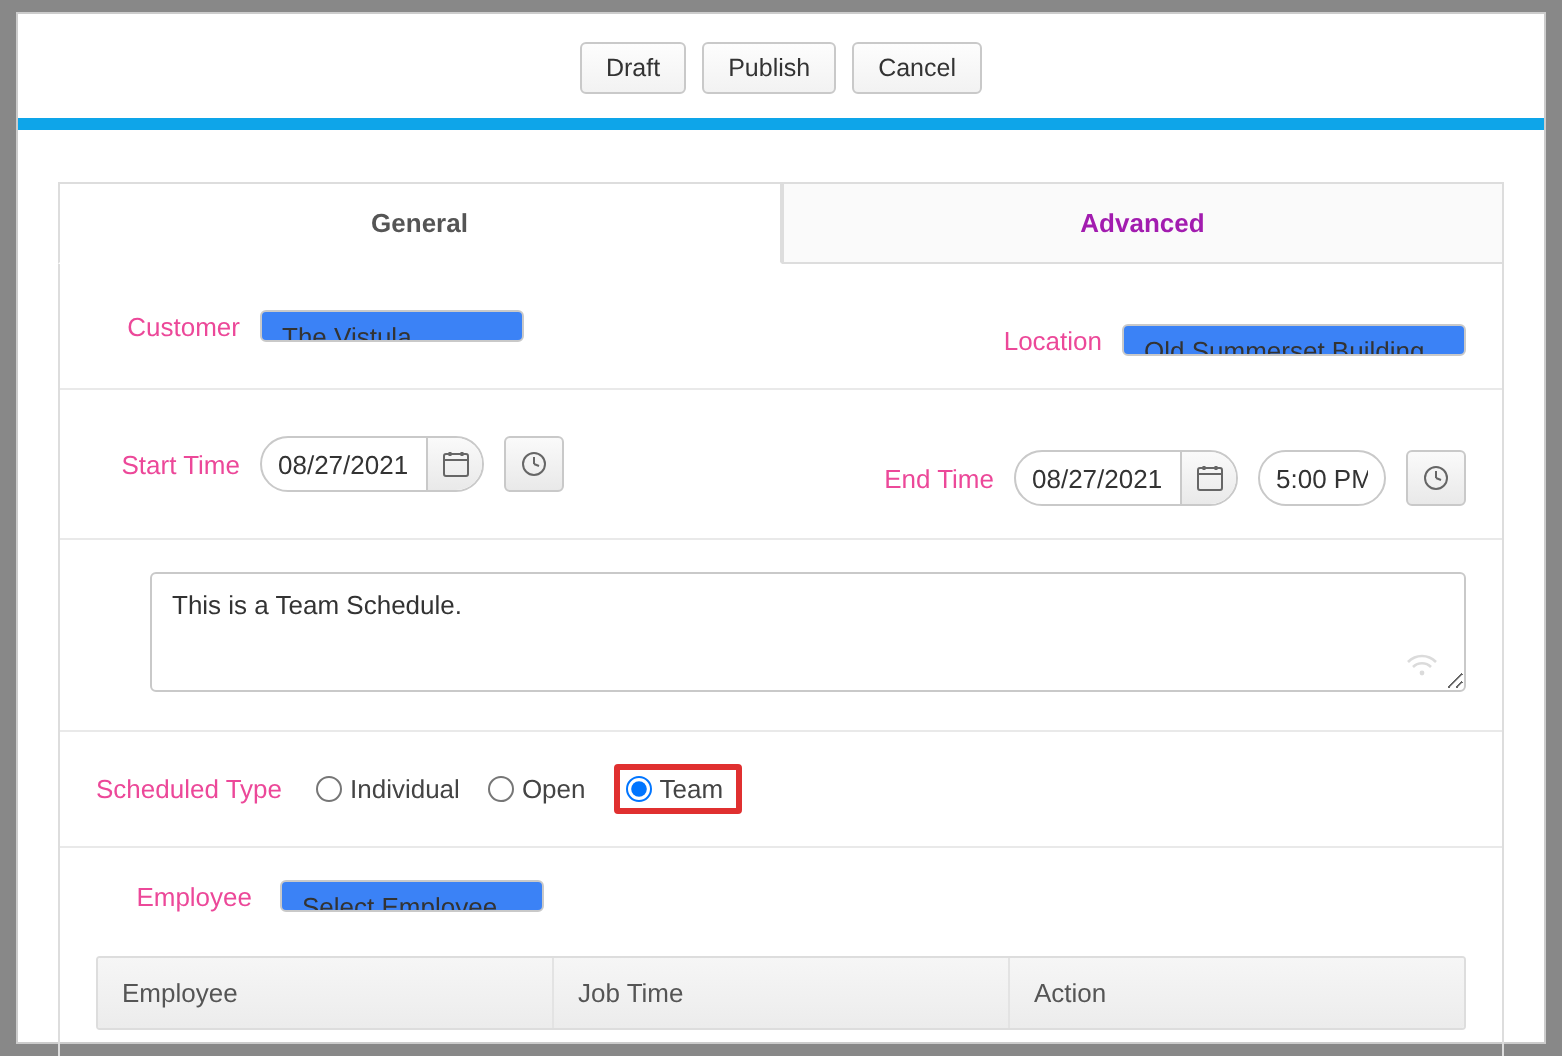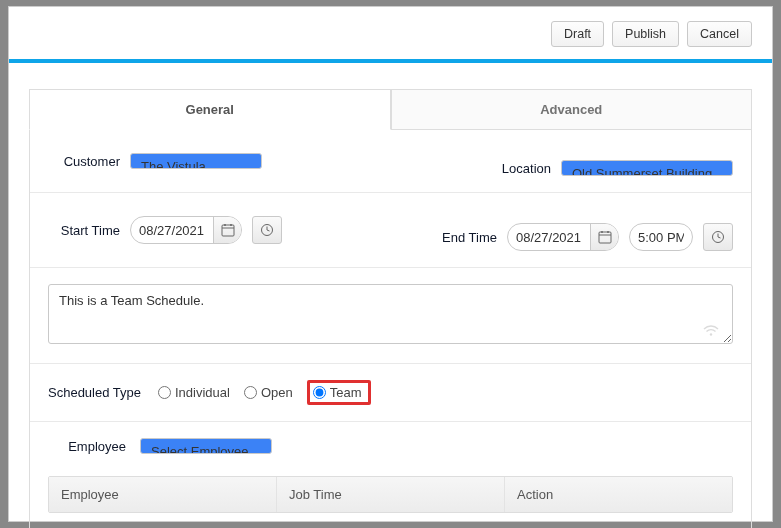--- a/index.html
+++ b/index.html
@@ -15,24 +15,24 @@
     position: relative;
   }
   .modal {
     position: absolute;
     left: 8px; top: 6px; right: 8px; bottom: 6px;
     background: #fff;
     border: 1px solid #ccc;
   }
   .header-actions {
     display: flex;
-    justify-content: flex-end;
+    justify-content: center;
     gap: 8px;
     padding: 14px 20px 12px 20px;
-    border-bottom: 4px solid #0ea5e9;
+    border-bottom: 6px solid #0ea5e9;
   }
   .btn {
     background: linear-gradient(#fdfdfd, #f2f2f2);
     border: 1px solid #c9c9c9;
     border-radius: 3px;
     padding: 5px 12px;
     font-size: 12.5px;
     color: #333;
     cursor: pointer;
   }
@@ -52,38 +52,38 @@
     background: #fafafa;
   }
   .tab.active {
     background: #fff;
     border-bottom: 1px solid #fff;
     position: relative;
     z-index: 2;
   }
   .tab.inactive {
     border-bottom: 1px solid #ddd;
-    color: #737373;
+    color: #a21caf;
   }
   .tab-body {
     margin: 0 20px 16px 20px;
     border: 1px solid #ddd;
     border-top: none;
     padding: 16px 18px 18px 18px;
   }
 
   .row {
     display: flex;
     align-items: center;
     gap: 10px;
   }
   .row + .row { margin-top: 14px; }
   .split { justify-content: space-between; }
   .label {
-    color: #0f172a;
+    color: #ec4899;
     font-size: 13px;
     min-width: 72px;
     text-align: right;
   }
   .label.left { text-align: left; }
 
   .combo, .dateinput, .timeinput, .iconbtn {
     display: flex;
     align-items: center;
   }
@@ -152,21 +152,21 @@
     display: flex; align-items: center; justify-content: center;
     cursor: pointer;
   }
 
   hr.sep {
     border: none;
     border-top: 1px solid #e9e9e9;
     margin: 16px -18px;
   }
 
-  .desc-wrap { position: relative; }
+  .desc-wrap { position: relative; margin-left: 27px; }
   .desc {
     width: 100%;
     height: 60px;
     border: 1px solid #c9c9c9;
     border-radius: 3px;
     padding: 8px 10px;
     font: inherit;
     color: #333;
     resize: both;
   }

